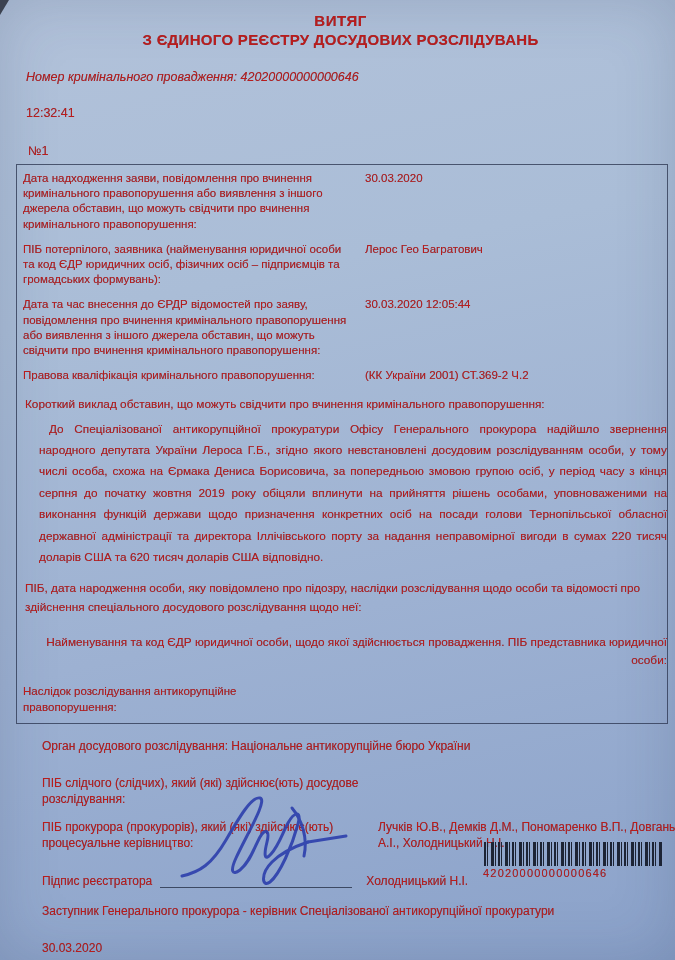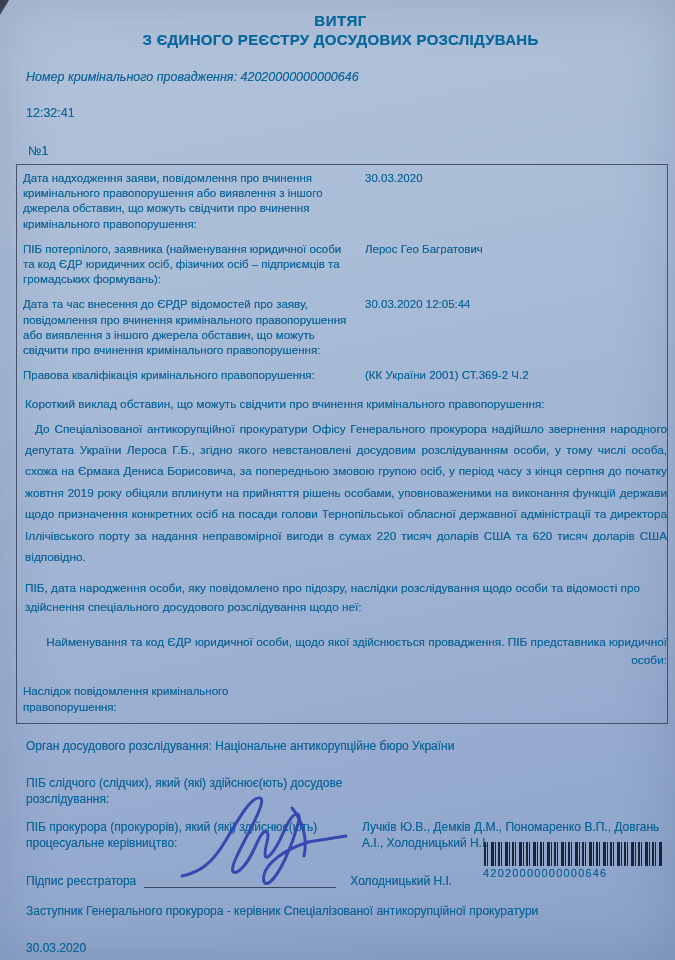--- a/index.html
+++ b/index.html
@@ -11,21 +11,21 @@
     color: #2d3850;
     position: relative;
     overflow: hidden;
     box-shadow: inset 0 0 60px rgba(40,55,90,0.18);
   }
   .page { position: relative; width: 675px; height: 960px; padding: 8px 10px 0 16px; }
   .corner-artifact {
     position: absolute; top: 0; left: 0; width: 0; height: 0;
     border-left: 9px solid #3c4250; border-bottom: 15px solid transparent;
   }
-  .ink { color: #0369a1; text-shadow: 0 0 0.5px rgba(45,56,80,0.55); }
+  .ink { color: #b91c1c; text-shadow: 0 0 0.5px rgba(45,56,80,0.55); }
   .title-block { text-align: center; margin-top: 4px; }
   .title-line1 { font-size: 15px; font-weight: bold; letter-spacing: 0.5px; }
   .title-line2 { font-size: 15px; font-weight: bold; letter-spacing: 0.3px; margin-top: 2px; }
   .meta { font-size: 12.5px; margin-left: 10px; }
   .case-number-line { margin-top: 22px; font-style: italic; }
   .reg-date-line { margin-top: 20px; width: 640px; line-height: 1.45; }
   .record-number { margin-top: 22px; margin-bottom: 6px; font-size: 12.5px; margin-left: 12px; }
 
   .details-table {
     border: 1.5px solid rgba(48,58,84,0.8);
@@ -33,27 +33,27 @@
     padding: 6px 0 4px 6px;
     font-size: 11.5px;
     line-height: 1.3;
   }
   .kv-row { display: grid; grid-template-columns: 328px 1fr; column-gap: 14px; margin-bottom: 10px; }
   .kv-label { line-height: 1.32; }
   .kv-value { line-height: 1.32; }
   .tbl-heading { margin: 14px 0 2px 2px; font-size: 11.8px; }
   .tbl-paragraph {
     font-size: 11.8px; line-height: 1.82; text-align: justify;
-    text-indent: 10px; margin: 6px 0 4px 2px;
+    text-indent: 10px; margin: 6px 0 4px 16px;
   }
   .tbl-subheading { font-size: 11.8px; line-height: 1.6; margin: 10px 0 2px 2px; }
   .tbl-outcome { font-size: 11.5px; line-height: 1.35; width: 300px; margin: 14px 0 4px 0; }
 
   .footer { position: relative; margin-top: 14px; font-size: 12px; margin-left: 10px; }
-  .body-line { line-height: 1.35; }
+  .body-line { line-height: 1.35; margin-left: 16px; }
   .organ-line { margin-bottom: 20px; }
   .investigator-label { width: 380px; margin-bottom: 12px; }
   .prosecutor-row { display: grid; grid-template-columns: 322px 1fr; column-gap: 14px; margin-bottom: 14px; }
   .prosecutor-value { width: 310px; }
   .signature-row { display: flex; align-items: center; margin-top: 22px; margin-bottom: 4px; }
   .signature-line {
     display: inline-block; width: 192px; margin-left: 8px;
     border-bottom: 1.3px solid rgba(45,56,80,0.85); height: 14px;
   }
   .signature-name { margin-left: 14px; }
@@ -108,21 +108,21 @@
     <div class="kv-row" style="margin-bottom:4px;">
       <div class="kv-label">Правова кваліфікація кримінального правопорушення:</div>
       <div class="kv-value">(КК України 2001) СТ.369-2 Ч.2</div>
     </div>
 
     <div class="tbl-heading">Короткий виклад обставин, що можуть свідчити про вчинення кримінального правопорушення:</div>
     <div class="tbl-paragraph">До Спеціалізованої антикорупційної прокуратури Офісу Генерального прокурора надійшло звернення народного депутата України Лероса Г.Б., згідно якого невстановлені досудовим розслідуванням особи, у тому числі особа, схожа на Єрмака Дениса Борисовича, за попередньою змовою групою осіб, у період часу з кінця серпня до початку жовтня 2019 року обіцяли вплинути на прийняття рішень особами, уповноваженими на виконання функцій держави щодо призначення конкретних осіб на посади голови Тернопільської обласної державної адміністрації та директора Іллічівського порту за надання неправомірної вигоди в сумах 220 тисяч доларів США та 620 тисяч доларів США відповідно.</div>
 
     <div class="tbl-subheading">ПІБ, дата народження особи, яку повідомлено про підозру, наслідки розслідування щодо особи та відомості про здійснення спеціального досудового розслідування щодо неї:</div>
     <div class="tbl-subheading" style="margin-top:16px;text-align:right;">Найменування та код ЄДР юридичної особи, щодо якої здійснюється провадження. ПІБ представника юридичної особи:</div>
-    <div class="tbl-outcome">Наслідок повідомлення кримінального правопорушення:</div>
+    <div class="tbl-outcome">Наслідок розслідування антикорупційне правопорушення:</div>
   </div>
 
   <div class="footer ink">
     <div class="body-line organ-line">Орган досудового розслідування: Національне антикорупційне бюро України</div>
 
     <div class="body-line investigator-label">ПІБ слідчого (слідчих), який (які) здійснює(ють) досудове розслідування:</div>
 
     <div class="prosecutor-row">
       <div class="body-line">ПІБ прокурора (прокурорів), який (які) здійснює(ють) процесуальне керівництво:</div>
       <div class="body-line prosecutor-value">Лучків Ю.В., Демків Д.М., Пономаренко В.П., Довгань А.І., Холодницький Н.І.</div>

